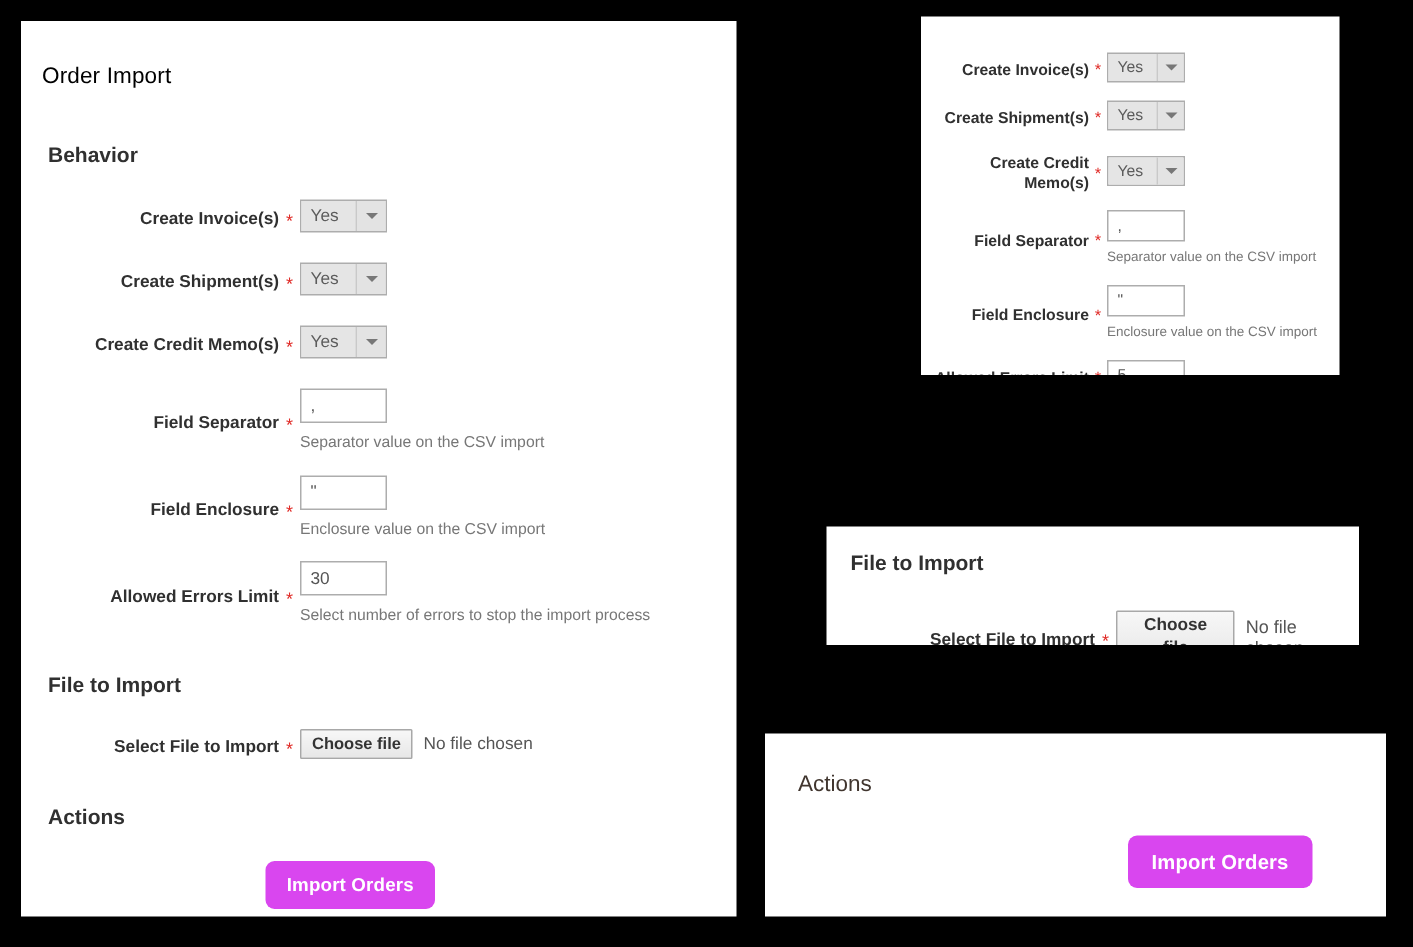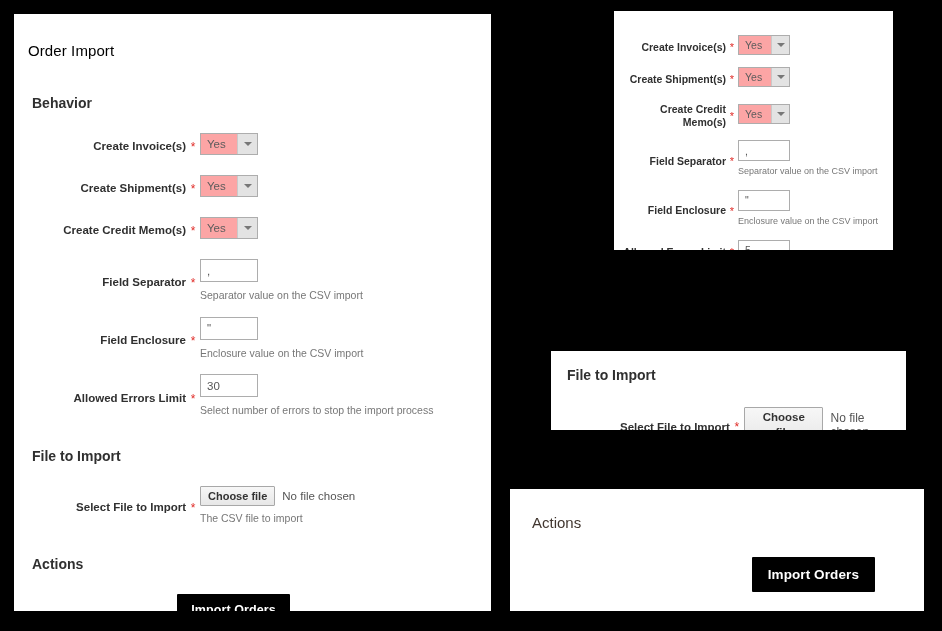--- a/index.html
+++ b/index.html
@@ -76,21 +76,21 @@
     width: 58px;
     box-sizing: border-box;
   }
   .select-value {
     flex: 1 1 auto;
     font-size: 11.5px;
     color: #5c5c5c;
     padding: 0 0 0 6px;
     display: flex;
     align-items: center;
-    background: #fca5a5;
+    background: #e5e5e5;
   }
   .select-arrow {
     width: 19px;
     background: #e3e3e3;
     border-left: 1px solid #c9c9c9;
     display: flex;
     align-items: center;
     justify-content: center;
   }
   .select-arrow .caret {
@@ -132,29 +132,29 @@
     font-family: "Liberation Sans", sans-serif;
     line-height: 1.3;
     cursor: pointer;
   }
   .no-file-text {
     font-size: 11.5px;
     color: #555555;
     margin-left: 7px;
   }
   .btn-primary {
-    background: #000000;
+    background: #d946ef;
     border: none;
     color: #ffffff;
     font-size: 12.5px;
     font-weight: 700;
     padding: 9px 14px;
     font-family: "Liberation Sans", sans-serif;
     cursor: pointer;
-    border-radius: 1px;
+    border-radius: 6px;
     letter-spacing: .1px;
     text-align: center;
   }
 
   
   #panel-behavior {
     left: 614px;
     top: 11px;
     width: 279px;
     height: 239px;
@@ -270,21 +270,20 @@
   <div style="margin-top:30px;">
     <div class="section-title">File to Import</div>
     <div class="field-row" style="margin-top:22px;">
       <div class="field-label">Select File to Import</div>
       <div class="req-star">*</div>
       <div class="field-control">
         <div class="file-row">
           <button class="choose-file-btn">Choose file</button>
           <span class="no-file-text">No file chosen</span>
         </div>
-        <div class="hint" style="margin-top:6px;">The CSV file to import</div>
       </div>
     </div>
   </div>
 
   <div style="margin-top:30px;">
     <div class="section-title">Actions</div>
     <div style="text-align:center; margin-top:22px; padding-right:38px;">
       <button class="btn-primary">Import Orders</button>
     </div>
   </div>

